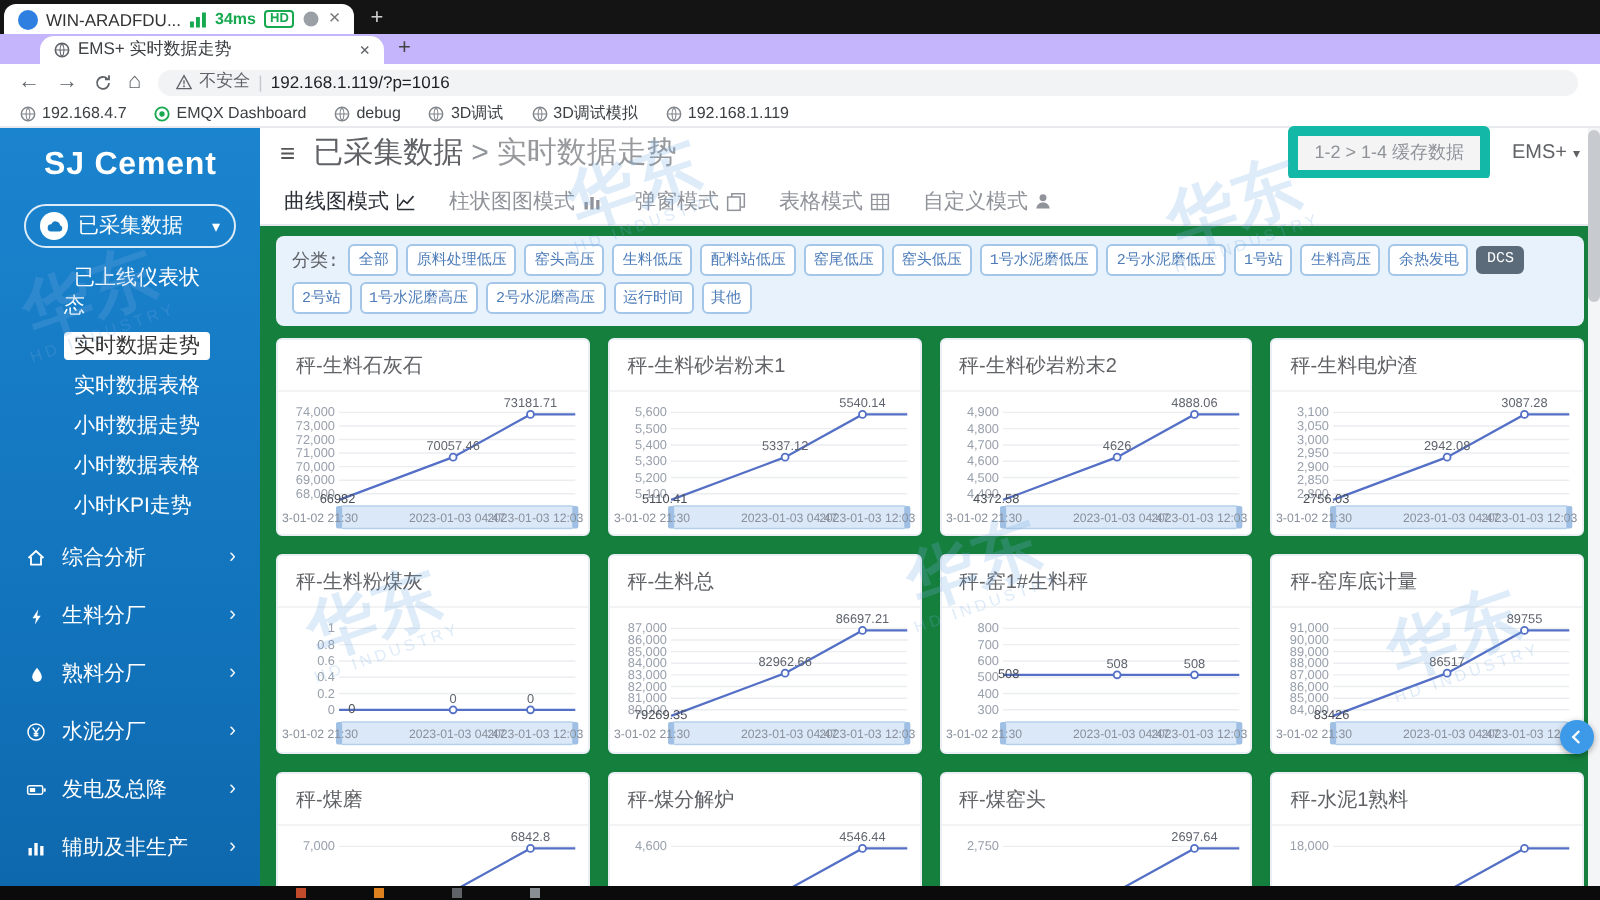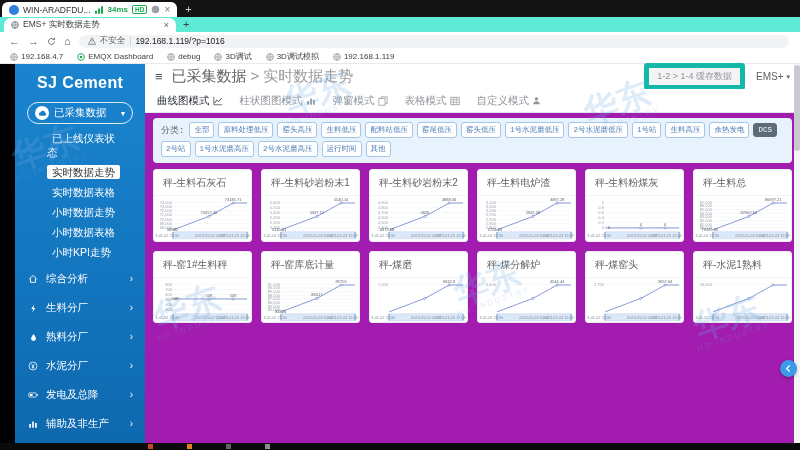--- a/index.html
+++ b/index.html
@@ -10,40 +10,40 @@
   .remote-bar{height:17px;background:#141414;display:flex;align-items:flex-end;}
   .remote-tab{height:15px;background:#fff;border-radius:6px 6px 0 0;display:flex;align-items:center;gap:4px;padding:0 7px;margin-left:2px;font-size:8.5px;color:#333;}
   .remote-logo{width:10px;height:10px;border-radius:50%;background:#2f7fe0;flex-shrink:0;}
   .latency{color:#17a94f;font-size:8px;font-weight:bold;}
   .hd-badge{border:1px solid #17a94f;color:#17a94f;font-size:6.5px;padding:0 2px;border-radius:2px;font-weight:bold;}
   .dim-ic{color:#9aa0a6;display:flex;}
   .remote-close{color:#777;font-size:10px;line-height:1;}
   .bar-plus{color:#cfcfcf;font-size:11px;margin-left:8px;line-height:1;}
 
   
-  .tab-strip{height:15px;background:#5eead4;display:flex;align-items:flex-end;}
+  .tab-strip{height:15px;background:#c4b5fd;display:flex;align-items:flex-end;padding-left:16px;}
   .chrome-tab{height:14px;width:172px;background:#fff;border-radius:7px 7px 0 0;margin-left:4px;display:flex;align-items:center;gap:4px;padding:0 7px;font-size:8.5px;color:#3c4043;}
   .chrome-tab .title{flex:1;white-space:nowrap;overflow:hidden;}
   .tab-close{color:#5f6368;font-size:9px;line-height:1;}
   .strip-plus{color:#444;font-size:11px;margin-left:7px;line-height:1;}
 
   
   .addr-bar{height:18px;background:#fff;display:flex;align-items:center;gap:8px;padding:0 9px;}
   .nav-ic{color:#5f6368;font-size:11px;line-height:1;display:flex;}
   .url-pill{flex:1;height:13px;background:#f1f3f4;border-radius:7px;display:flex;align-items:center;gap:4px;padding:0 9px;font-size:8.5px;color:#5f6368;margin-right:2px;}
   .url-text{color:#202124;}
   .url-div{color:#c4c7cb;}
 
   
   .bookmarks{height:14px;background:#fff;display:flex;align-items:center;gap:14px;padding:0 10px;border-bottom:1px solid #e8eaed;}
   .bm{display:flex;align-items:center;gap:3px;font-size:8px;color:#3c4043;}
   .bm .ic{display:flex;}
 
   
-  .app{display:flex;height:379px;position:relative;background:#a21caf;margin-left:15px;}
+  .app{display:flex;height:379px;position:relative;background:#15803d;}
 
   .sidebar{width:130px;background:linear-gradient(180deg,#1b84cf 0%,#1172ba 70%,#0e68ad 100%);color:#fff;flex-shrink:0;overflow:hidden;}
   .logo{font-size:16px;font-weight:bold;padding:10px 0 7px 22px;letter-spacing:.4px;}
   .group-pill{margin:3px 12px 5px;border:1px solid rgba(255,255,255,.85);border-radius:14px;padding:3px 7px;display:flex;align-items:center;gap:5px;font-size:10.5px;}
   .group-ic{width:14px;height:14px;background:#fff;color:#187cc5;border-radius:50%;display:flex;align-items:center;justify-content:center;flex-shrink:0;}
   .caret{margin-left:auto;font-size:8px;}
   .s-sub{font-size:10.5px;padding:3px 16px 3px 32px;cursor:pointer;}
   .s-sub span{padding:1px 5px;border-radius:2px;}
   .s-sub.active span{background:#fff;color:#333;}
   .s-item{display:flex;align-items:center;gap:7px;padding:6px 12px 6px 12px;font-size:10.5px;margin-top:3px;cursor:pointer;}
@@ -64,21 +64,21 @@
   .tabs{background:#fff;height:24px;display:flex;align-items:center;gap:17px;padding:0 12px;border-bottom:1px solid #e4e7ed;flex-shrink:0;}
   .m-tab{font-size:10.5px;color:#909399;display:flex;align-items:center;gap:3px;cursor:pointer;}
   .m-tab .ic{display:flex;}
   .m-tab.active{color:#2b2f36;}
 
   .filter-panel{margin:5px 8px 3px;background:#e7f2fc;border-radius:4px;padding:4px 8px 3px;flex-shrink:0;display:flex;flex-wrap:wrap;align-items:center;font-family:Liberation Mono, monospace;}
   .f-label{font-size:9px;color:#606266;margin:0 5px 2px 0;}
   .f-btn{background:#fff;border:1px solid #a3c6e9;color:#4d7cb8;border-radius:3px;font-size:7.5px;padding:2px 4px;margin:0 4px 3px 0;font-family:inherit;cursor:pointer;white-space:nowrap;}
   .f-btn.selected{background:#5c6b7a;border-color:#5c6b7a;color:#fff;}
 
-  .grid{flex:1;overflow:hidden;display:grid;grid-template-columns:repeat(6,1fr);gap:9px;margin:3px 8px 0;align-content:start;}
+  .grid{flex:1;overflow:hidden;display:grid;grid-template-columns:repeat(4,1fr);gap:9px;margin:3px 8px 0;align-content:start;}
   .card{background:#fff;border:1px solid #ebeef5;border-radius:3px;box-shadow:0 0 2px rgba(0,0,0,.03);}
   .card-title{font-size:10px;color:#606266;padding:6px 9px 5px;border-bottom:1px solid #f2f3f5;white-space:nowrap;overflow:hidden;}
   .card svg{display:block;width:100%;height:auto;}
 
   .float-btn{position:absolute;right:3px;top:296px;width:17px;height:17px;border-radius:50%;background:#3d9ae8;color:#fff;display:flex;align-items:center;justify-content:center;box-shadow:0 1px 3px rgba(0,0,0,.35);cursor:pointer;z-index:30;}
 
   .scrollbar{position:absolute;right:0;top:0;bottom:0;width:6px;background:#f4f5f6;z-index:20;}
   .thumb{position:absolute;top:1px;right:0;width:6px;height:86px;background:#c7cacf;border-radius:3px;}
 
   .taskbar{height:7px;background:#0b0b0b;display:flex;align-items:center;}

